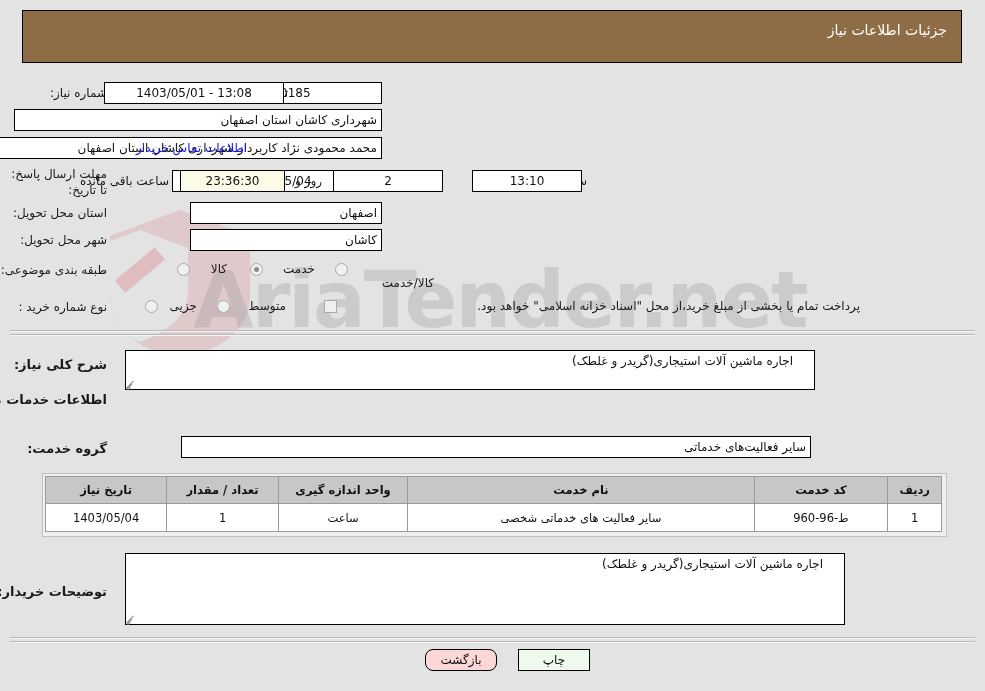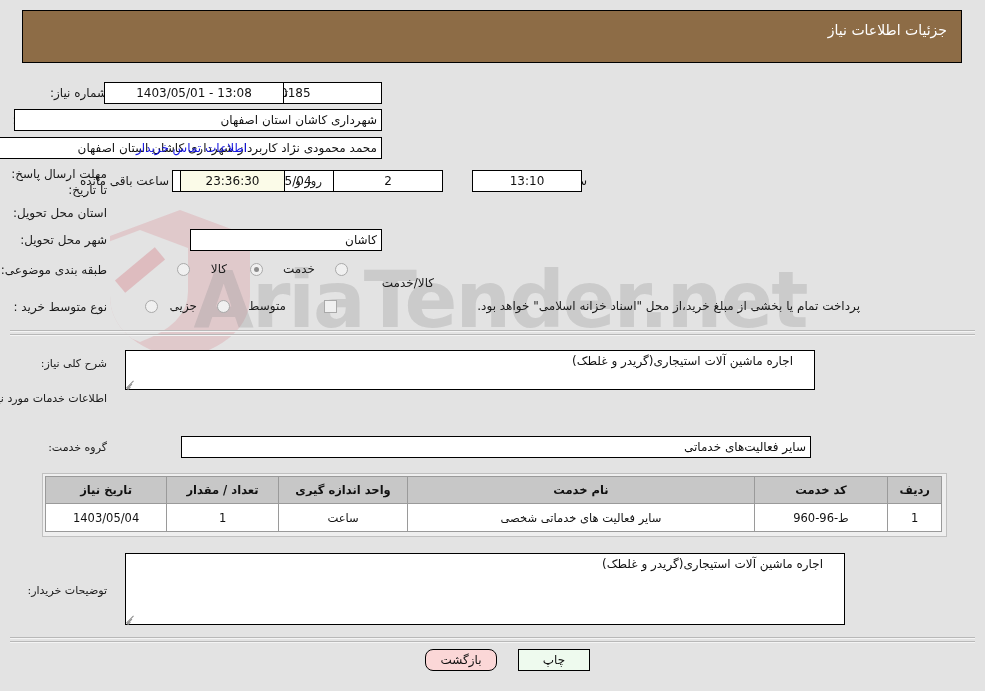--- a/index.html
+++ b/index.html
@@ -54,21 +54,21 @@
     color:#fff;font-size:14px;
   }
   .hr{
     position:absolute;left:10px;width:965px;height:0;
     border-top:1px solid #b8b8b8;border-bottom:1px solid #f4f4f4;z-index:2;
   }
 
   .lbl{
     position:absolute;color:#1a1a1a;white-space:nowrap;z-index:2;
   }
-  .lbl-b{font-weight:normal;font-size:11px;}
+  .lbl-b{font-weight:bold;font-size:13px;}
 
   .fld{
     position:absolute;box-sizing:border-box;
     background:#fff;border:1px solid #000;
     font-family:"DejaVu Sans","Liberation Sans",sans-serif;
     font-size:12px;color:#111;
     padding:0 4px;line-height:20px;height:22px;
     white-space:nowrap;overflow:hidden;z-index:2;
   }
   .fld.c{text-align:center;}
@@ -173,33 +173,34 @@
   <div class="lbl" style="right:878px;top:166px;width:100px;text-align:right;line-height:16px;white-space:normal;">مهلت ارسال پاسخ: تا تاریخ:</div>
   <div class="fld c" style="right:603px;top:170px;width:210px;">1403/05/04</div>
   <div class="lbl" style="right:398px;top:174px;">ساعت</div>
   <div class="fld c" style="left:472px;top:170px;width:110px;right:auto;">13:10</div>
   <div class="fld c" style="left:333px;top:170px;width:110px;right:auto;">2</div>
   <div class="lbl" style="left:295px;top:174px;right:auto;">روز و</div>
   <div class="fld c yellow" style="left:180px;top:170px;width:105px;right:auto;">23:36:30</div>
   <div class="lbl" style="left:80px;top:174px;right:auto;">ساعت باقی مانده</div>
 
   <div class="lbl" style="right:878px;top:206px;">استان محل تحویل:</div>
+  <div class="fld r" style="right:603px;top:202px;width:192px;">اصفهان</div>
 
   <div class="lbl" style="right:878px;top:233px;">شهر محل تحویل:</div>
   <div class="fld r" style="right:603px;top:229px;width:192px;">کاشان</div>
 
   <div class="lbl" style="right:878px;top:263px;">طبقه بندی موضوعی:</div>
   <div class="radio" style="right:795px;top:263px;"></div>
   <div class="lbl" style="right:758px;top:262px;">کالا</div>
   <div class="radio on" style="right:722px;top:263px;"></div>
   <div class="lbl" style="right:670px;top:262px;">خدمت</div>
   <div class="radio" style="right:637px;top:263px;"></div>
   <div class="lbl" style="right:551px;top:276px;">کالا/خدمت</div>
 
-  <div class="lbl" style="right:878px;top:300px;">نوع متوسط خرید :</div>
+  <div class="lbl" style="right:878px;top:300px;">نوع شماره خرید :</div>
   <div class="radio" style="right:827px;top:300px;"></div>
   <div class="lbl" style="right:788px;top:299px;">جزیی</div>
   <div class="radio" style="right:755px;top:300px;"></div>
   <div class="lbl" style="right:699px;top:299px;">متوسط</div>
   <div class="chk" style="right:648px;top:300px;"></div>
   <div class="lbl" style="right:125px;top:299px;">پرداخت تمام یا بخشی از مبلغ خرید،از محل "اسناد خزانه اسلامی" خواهد بود.</div>
 
   <div class="hr" style="top:330px;"></div>
   <div class="hr" style="top:334px;"></div>
 

